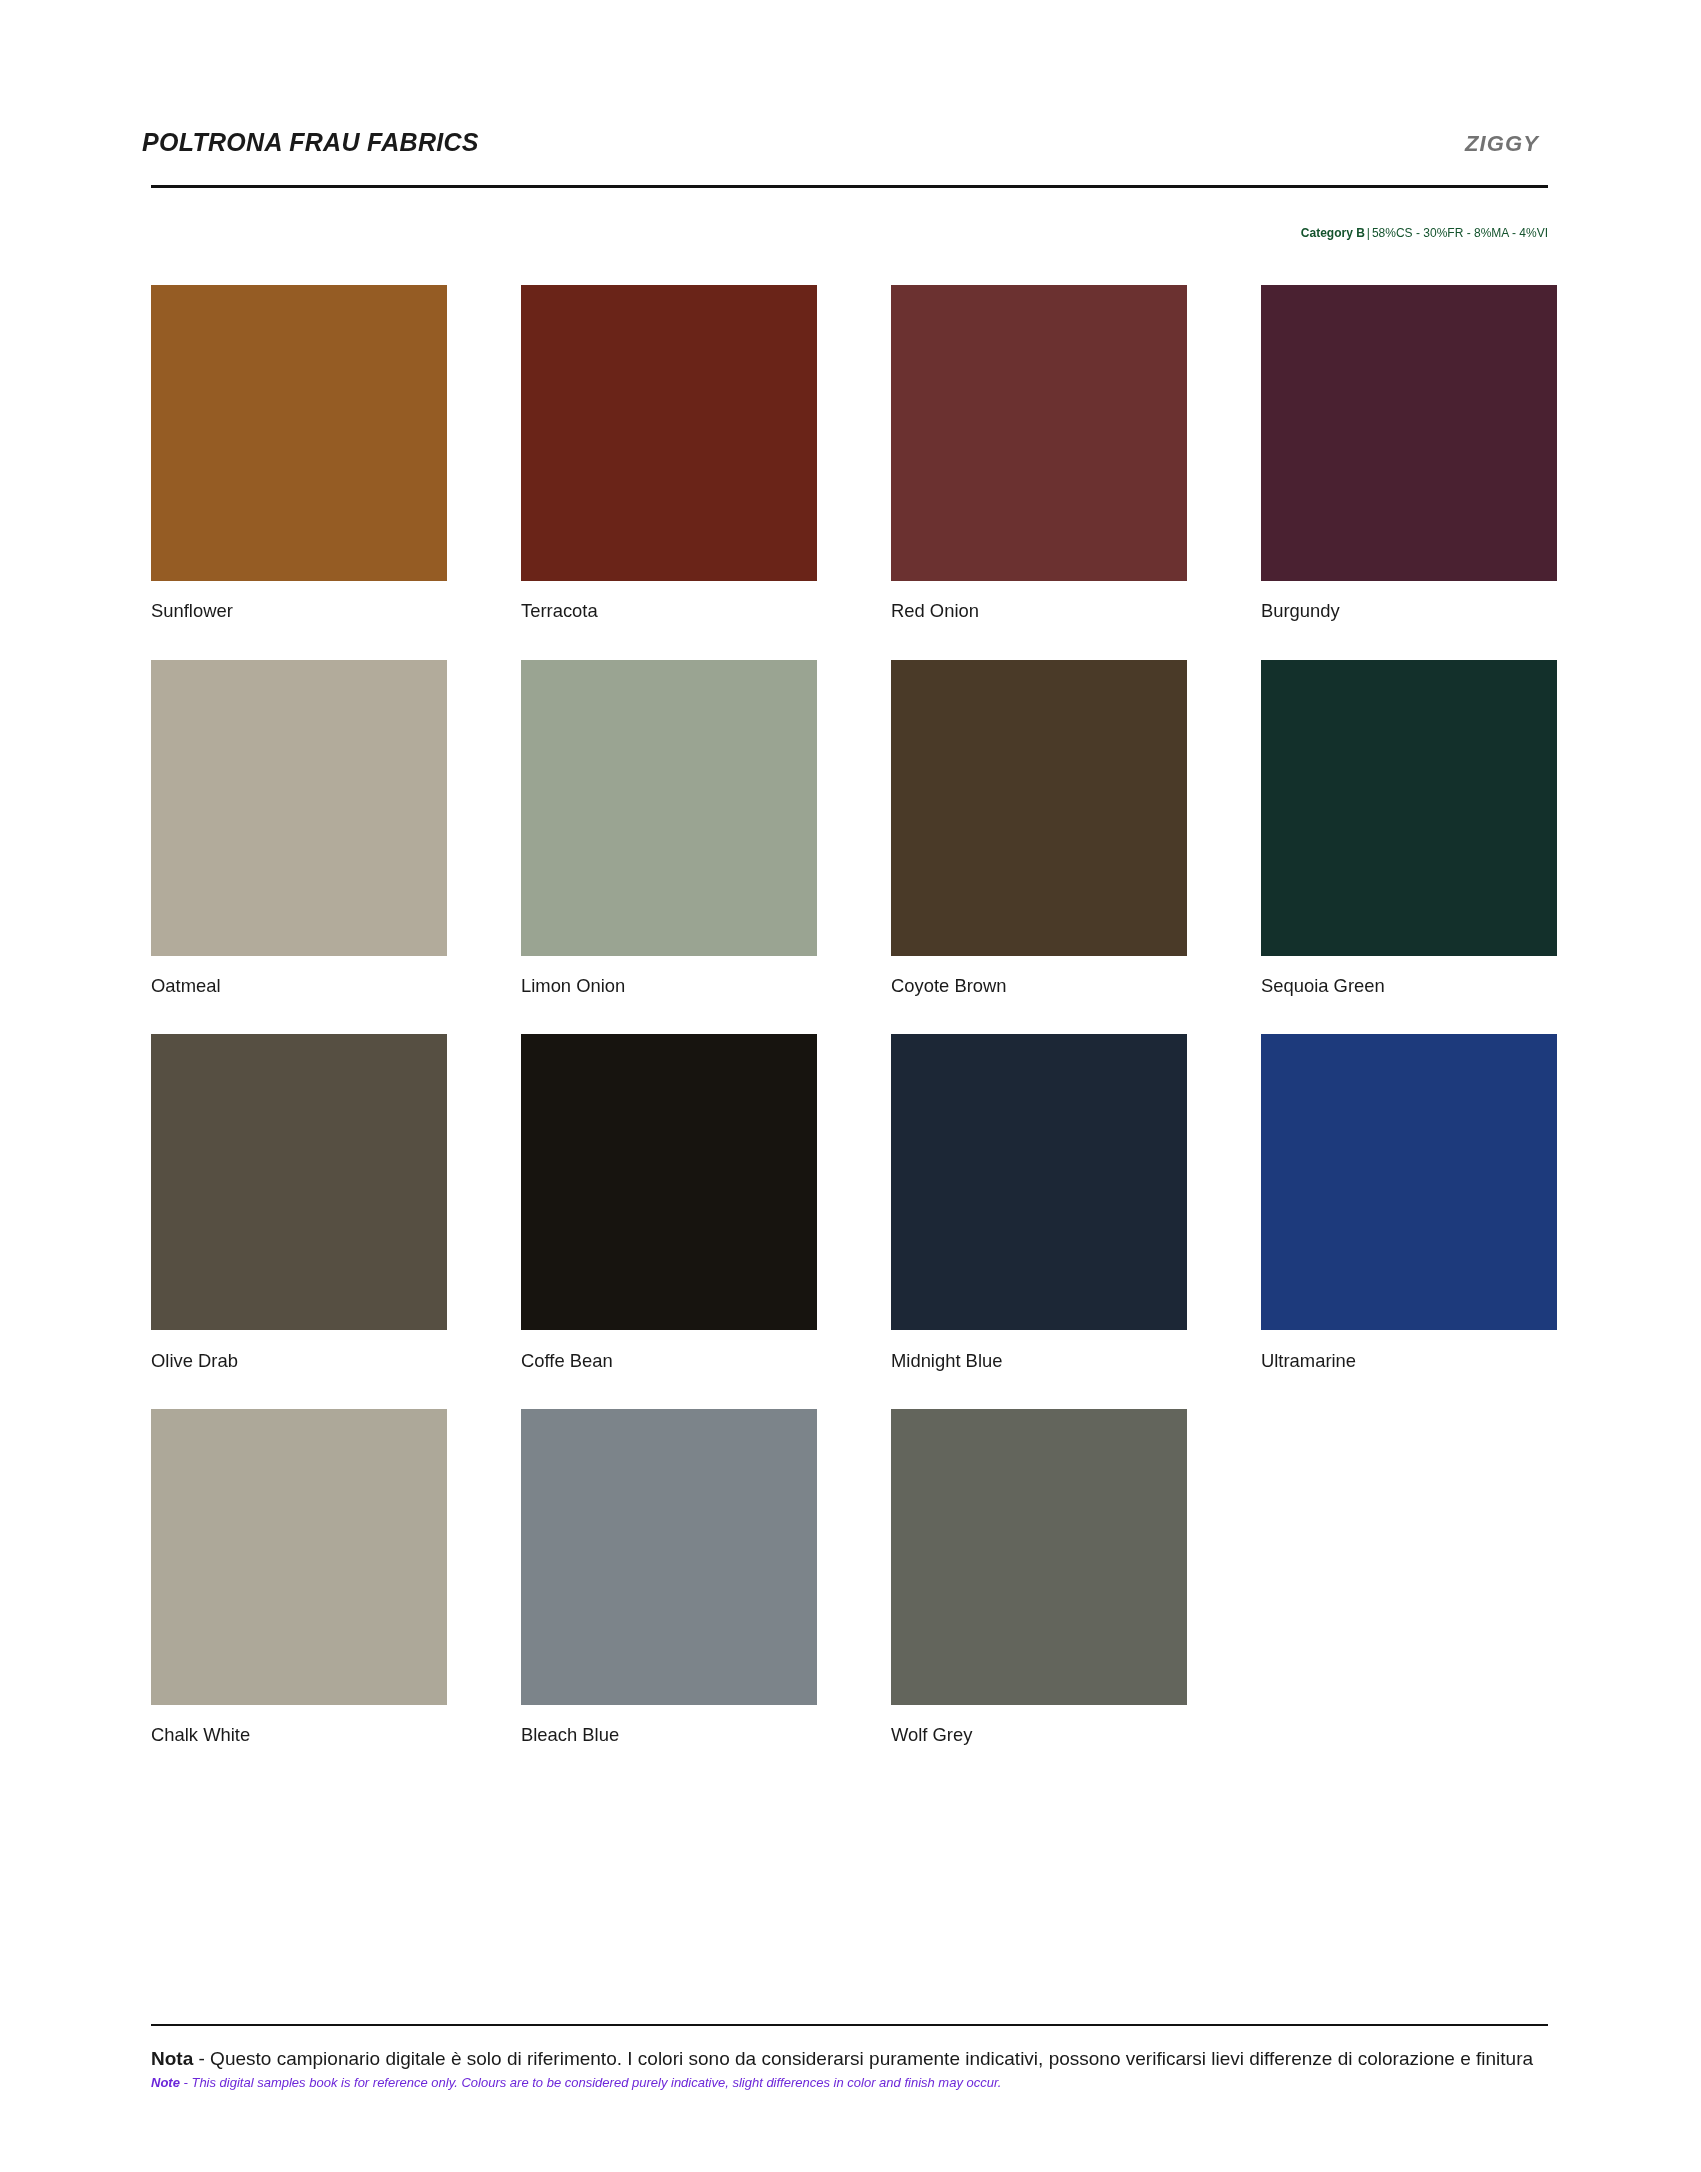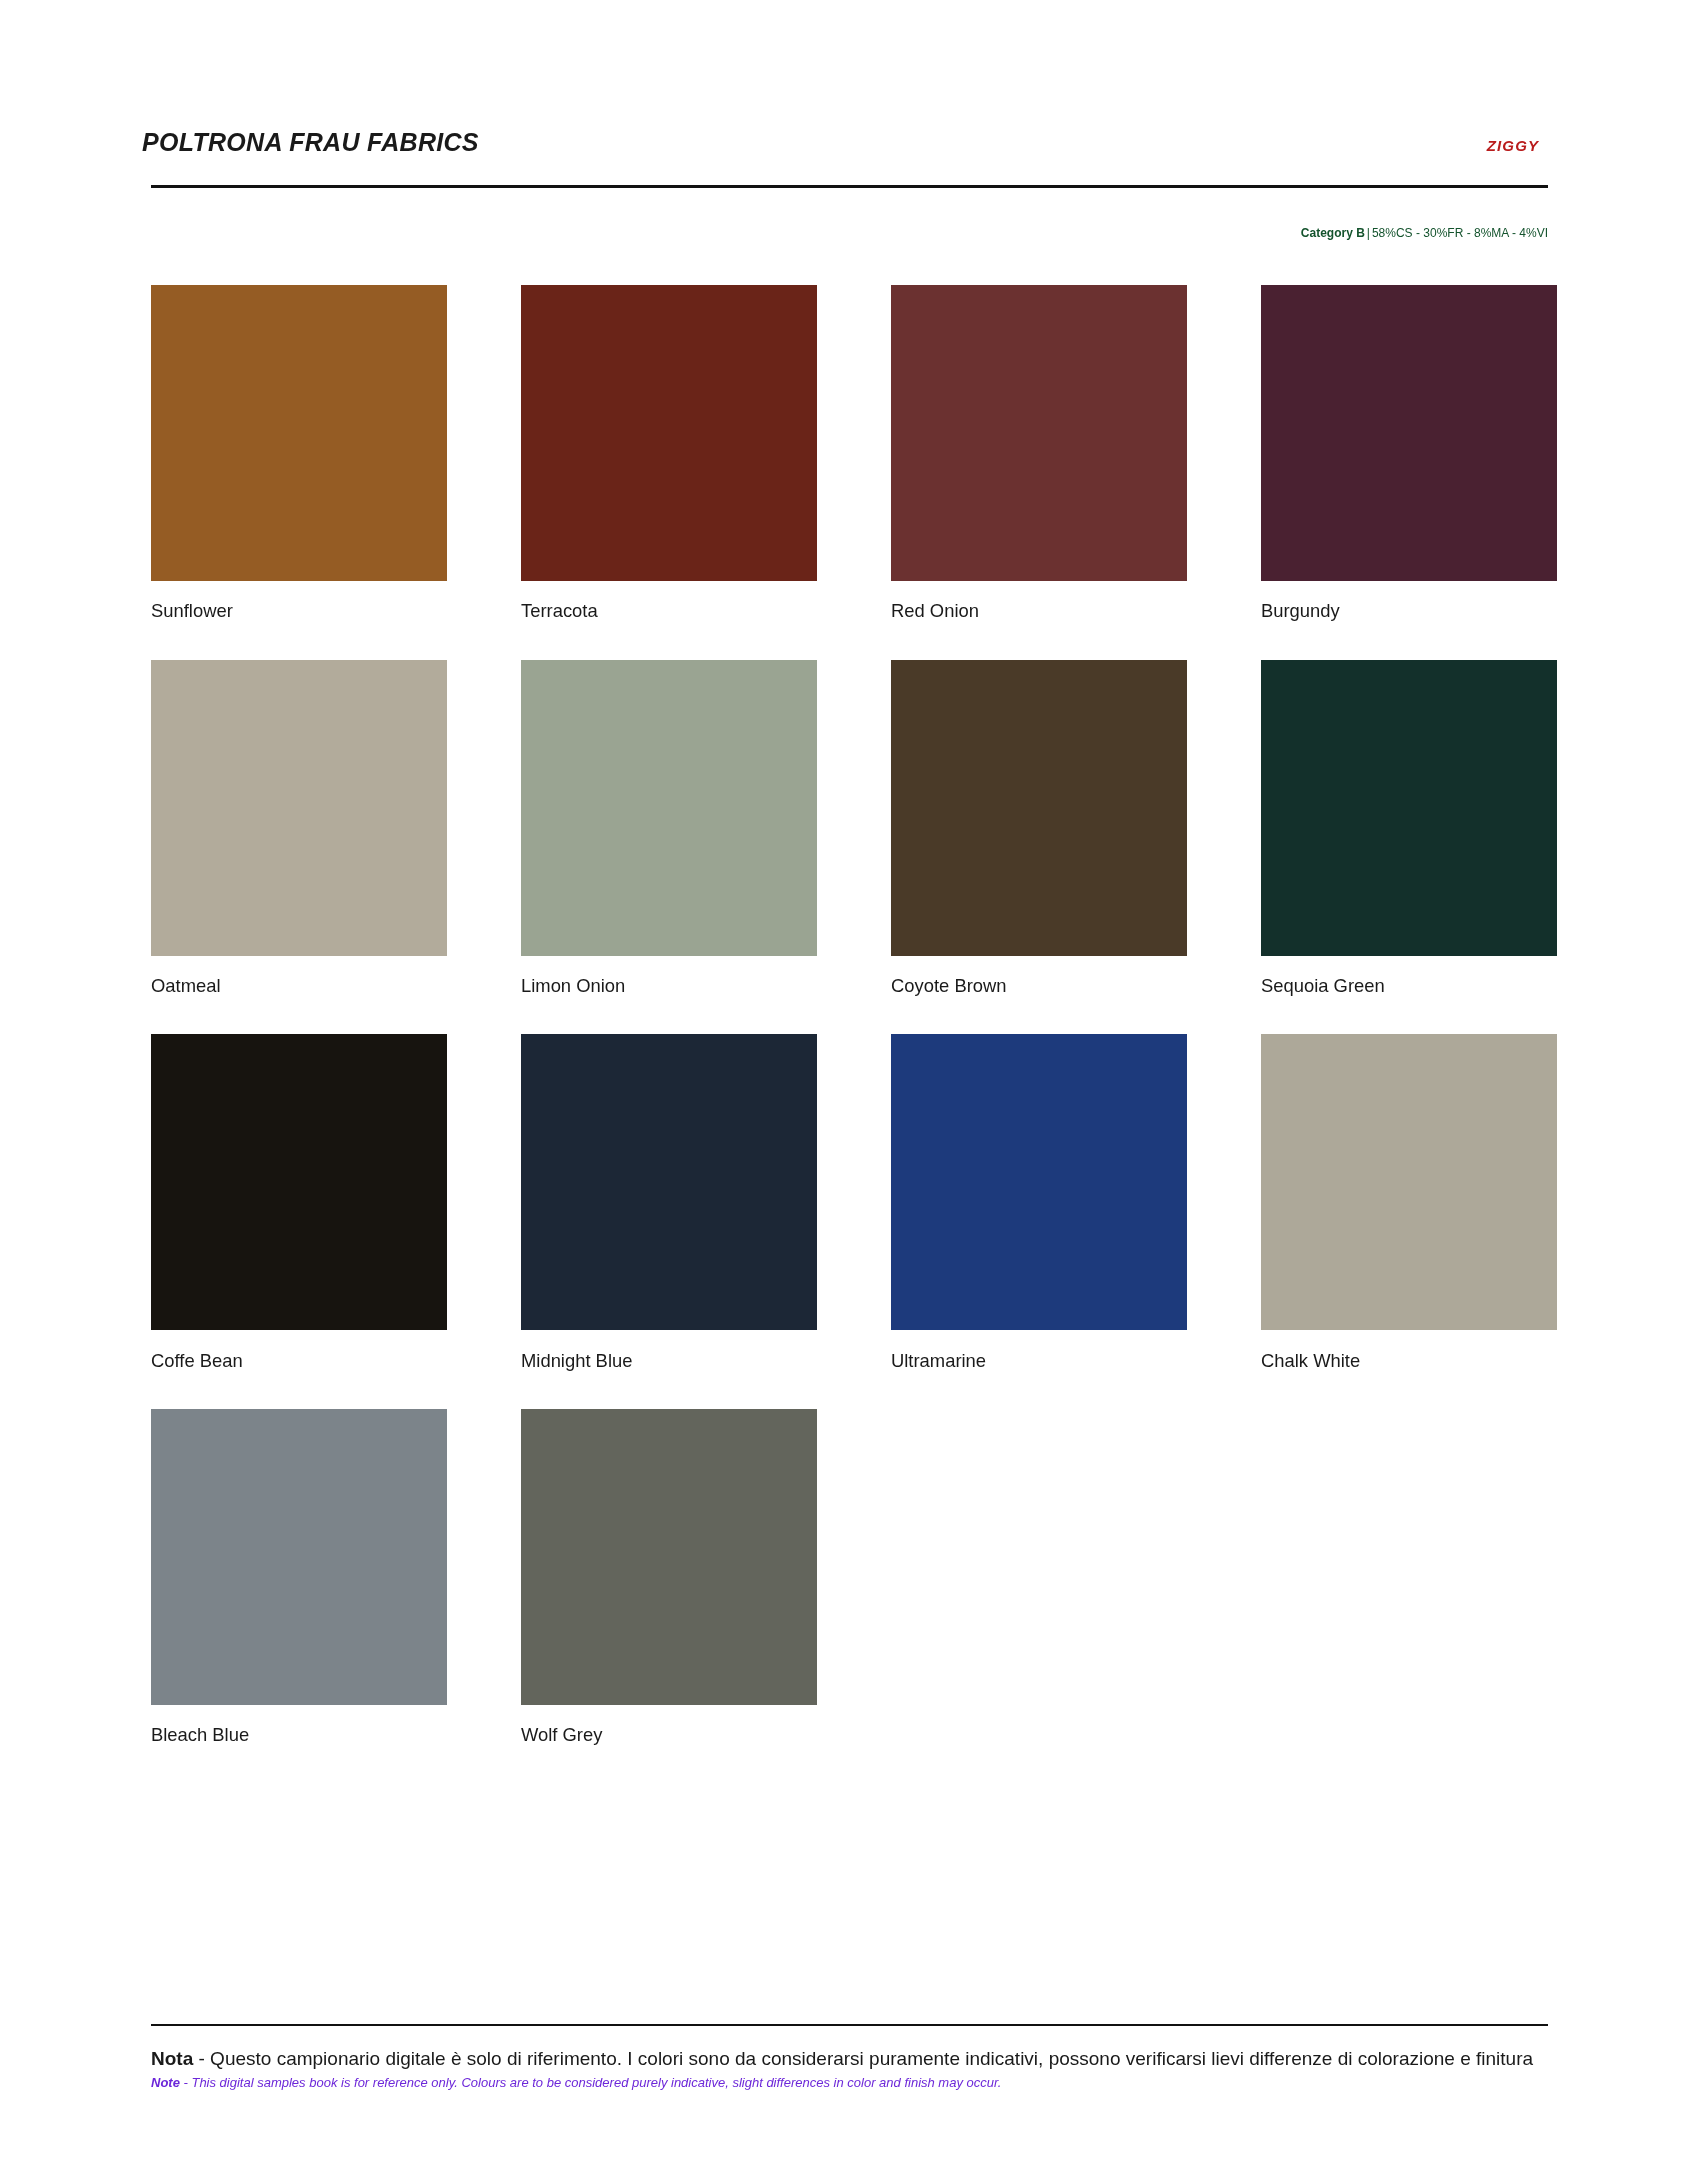--- a/index.html
+++ b/index.html
@@ -33,24 +33,24 @@
     font-style: italic;
   }
   .brand-title {
     font-size: 25px;
     font-weight: bold;
     letter-spacing: 0.3px;
     color: #1a1a1a;
     white-space: nowrap;
   }
   .collection-name {
-    font-size: 15px;
+    font-size: 22px;
     font-weight: bold;
     letter-spacing: 1.1px;
-    color: #b91c1c;
+    color: #737373;
     white-space: nowrap;
     text-align: center;
   }
   .header-rule {
     position: absolute;
     left: 151px;
     top: 185px;
     width: 1397px;
     height: 3.4px;
     background: #111111;
@@ -182,20 +182,24 @@
         <div class="swatch" style="background: rgb(154, 164, 146);"></div>
         <div class="swatch-label">Limon Onion</div>
       </div>
       <div class="cell">
         <div class="swatch" style="background: rgb(74, 58, 40);"></div>
         <div class="swatch-label">Coyote Brown</div>
       </div>
       <div class="cell">
         <div class="swatch" style="background: rgb(19, 48, 43);"></div>
         <div class="swatch-label">Sequoia Green</div>
+      </div>
+      <div class="cell">
+        <div class="swatch" style="background: rgb(86, 79, 66);"></div>
+        <div class="swatch-label">Olive Drab</div>
       </div>
       <div class="cell">
         <div class="swatch" style="background: rgb(23, 20, 15);"></div>
         <div class="swatch-label">Coffe Bean</div>
       </div>
       <div class="cell">
         <div class="swatch" style="background: rgb(28, 39, 54);"></div>
         <div class="swatch-label">Midnight Blue</div>
       </div>
       <div class="cell">

